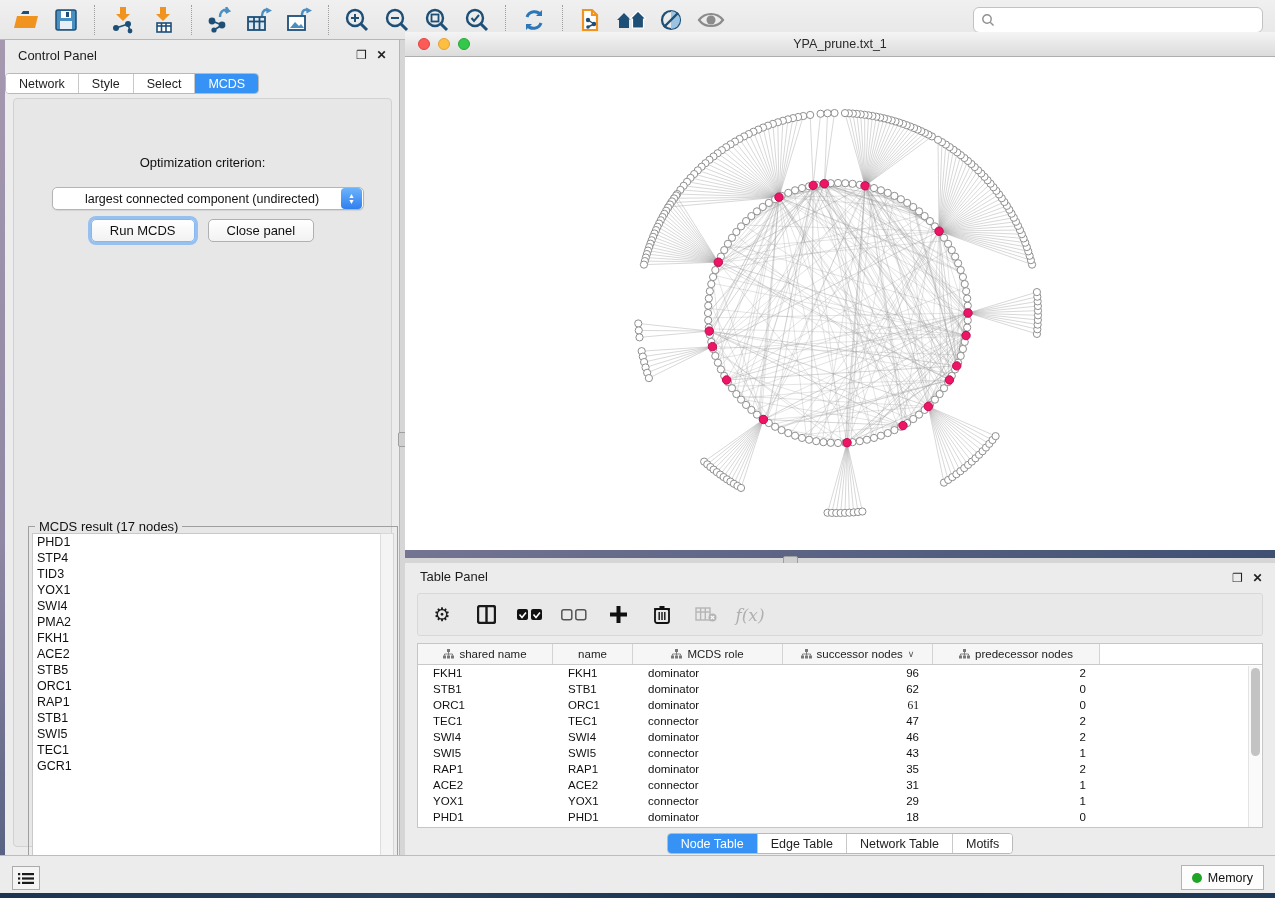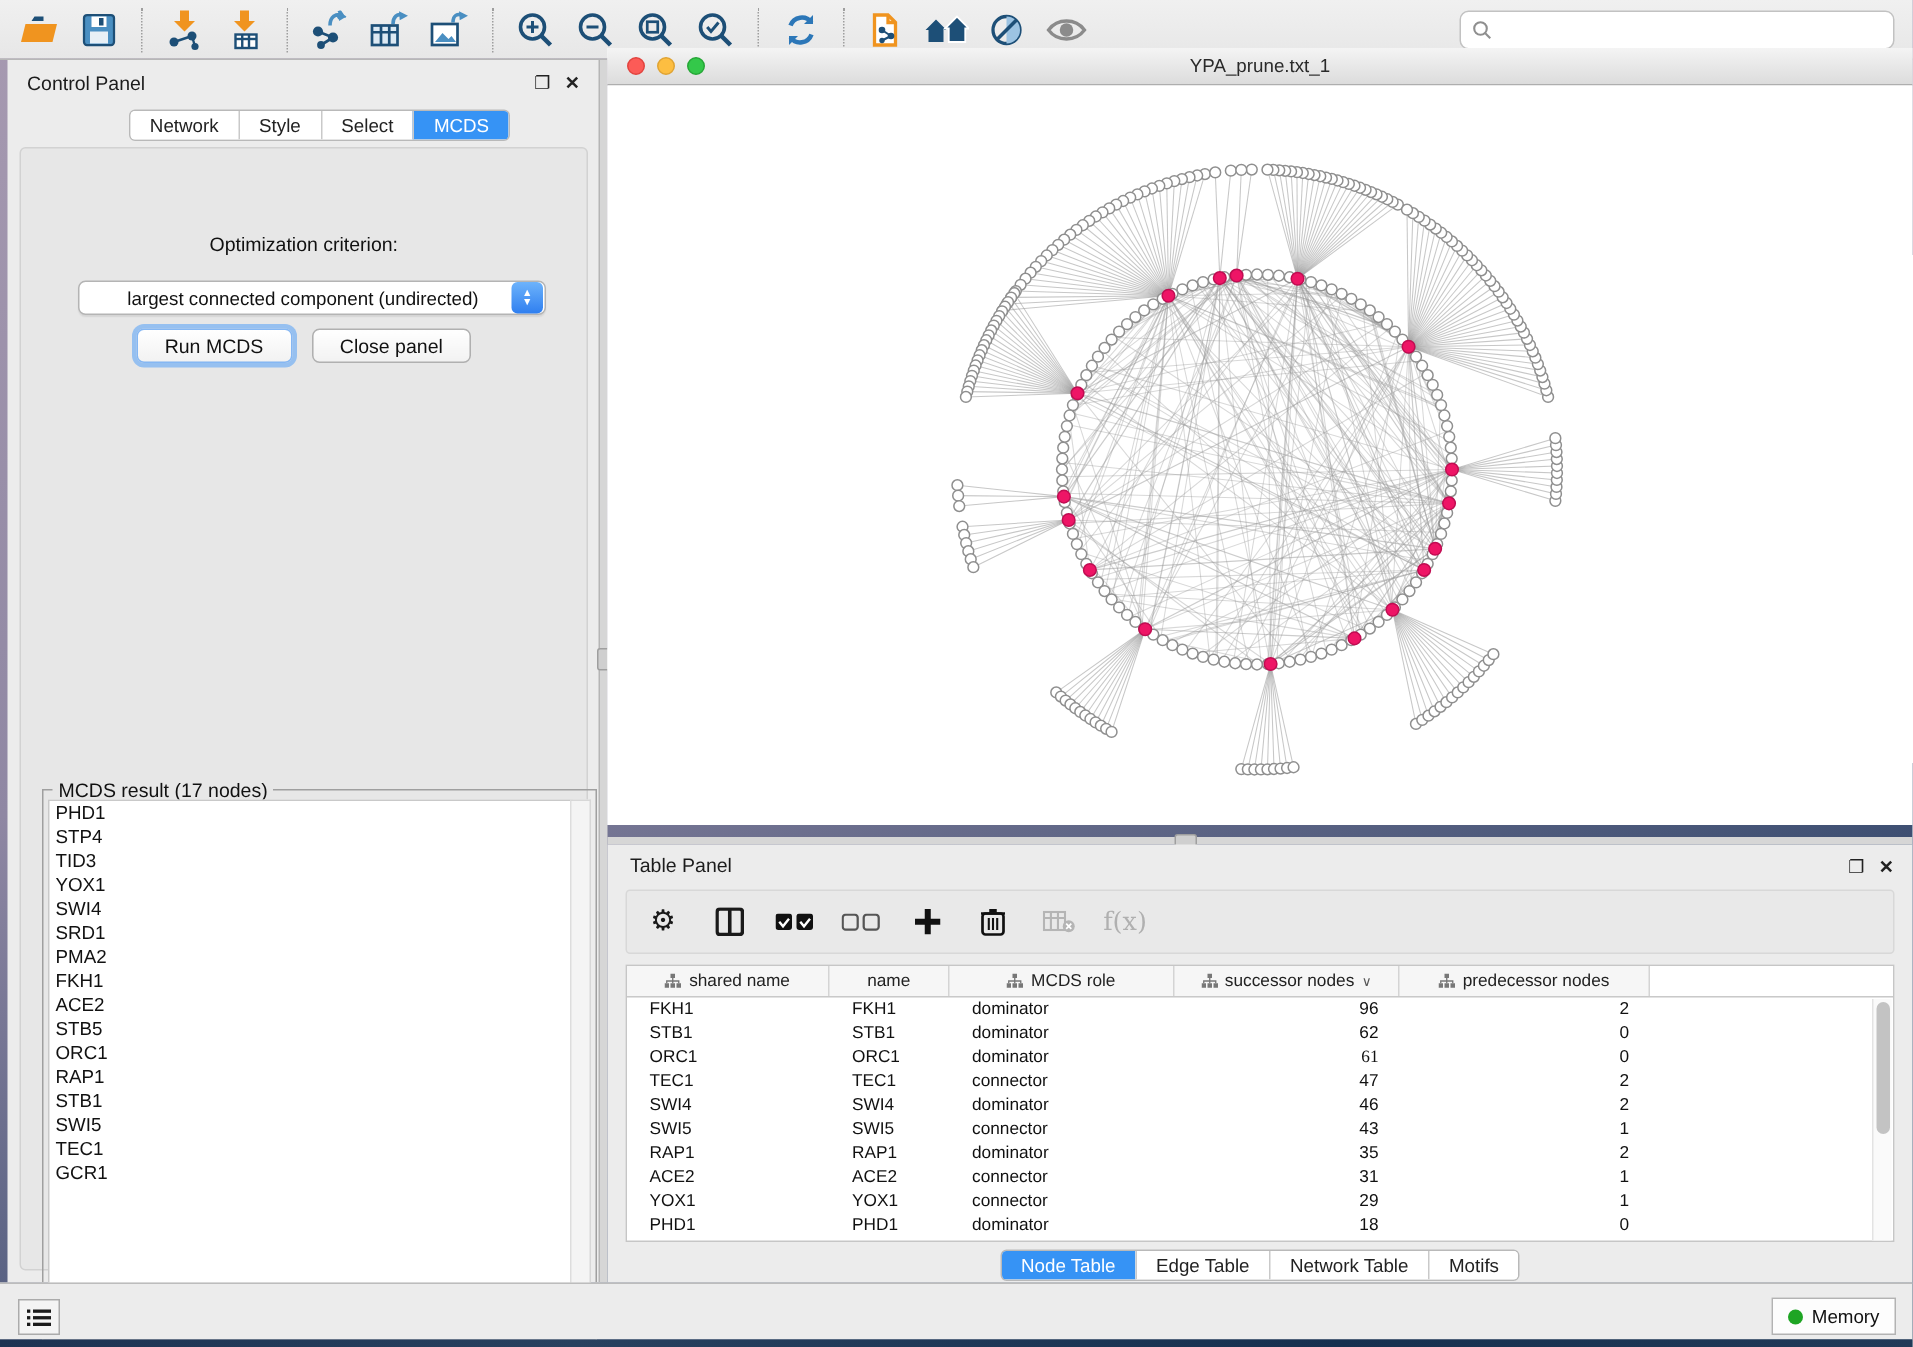--- a/index.html
+++ b/index.html
@@ -18,21 +18,21 @@
     background:#fff; border:1px solid #c2c2c2; border-radius:6px; display:flex; align-items:center; padding-left:7px; }
   .search-wrap input { border:none; outline:none; flex:1; font-size:12px; background:transparent; height:100%; }
 
   
   .control-panel { position:absolute; left:5px; top:40px; width:395px; height:815px; background:#ececec; border-right:1px solid #b5b5b5;}
   .cp-header { position:absolute; left:0; top:0; width:100%; height:28px; }
   .cp-title { position:absolute; left:13px; top:8px; font-size:13px; color:#1c1c1c; }
   .win-ctl { position:absolute; top:7px; width:15px; height:15px; font-size:12px; color:#222;
     display:flex; align-items:center; justify-content:center; cursor:default; font-weight:bold; }
   .cp-float { right:30px; } .cp-close { right:10px; }
-  .cp-tabs { position:absolute; left:0; top:33px; width:100%; display:flex; justify-content:center;margin-left:11px; }
+  .cp-tabs { position:absolute; left:0; top:33px; width:100%; display:flex; justify-content:flex-start; }
   .seg-group { display:flex; border:1px solid #b9b9b9; border-radius:4px; overflow:hidden; background:#fff; height:21px; }
   .seg { padding:2px 13px; font-size:12.5px; color:#222; background:#fff; border-left:1px solid #c9c9c9;
     display:flex; align-items:center; cursor:default; }
   .seg:first-child { border-left:none; }
   .seg.active { background:#3693f5; color:#fff; }
   .cp-body { position:absolute; left:8px; top:58px; width:379px; height:749px;
     background:#e7e7e7; border:1px solid #d2d2d2; border-radius:4px; }
   .opt-label { position:absolute; left:0; top:56px; width:100%; text-align:center; font-size:13px; color:#111; }
   .combo { position:absolute; left:38px; top:88px; width:312px; height:23px; background:#fff;
     border:1px solid #b4b4b4; border-radius:5px; display:flex; align-items:center; cursor:default;
@@ -77,21 +77,21 @@
 
   
   .table-panel { position:absolute; left:405px; top:563px; width:870px; height:292px; background:#ececec; }
   .tp-title { position:absolute; left:15px; top:6px; font-size:13px; color:#1c1c1c; }
   .tp-float { right:30px; } .tp-close { right:10px; }
   .tp-toolbar { position:absolute; left:12px; top:30px; width:846px; height:43px;
     background:#e9e9e9; border:1px solid #d8d8d8; border-radius:3px;
     display:flex; align-items:center; padding-left:12px; gap:20px; }
   .tp-icon { display:flex; align-items:center; justify-content:center; width:24px; height:24px; color:#1a1a1a; }
   .tp-icon.disabled { color:#adadad; }
-  .fx { font-family:"DejaVu Serif", serif; font-size:17px; color:#b0b0b0; }
+  .fx { font-family:"DejaVu Serif", serif; font-style:italic; font-size:17px; color:#b0b0b0; }
   .grid { position:absolute; left:12px; top:80px; width:846px; height:185px; background:#fff;
     border:1px solid #c6c6c6; }
   .grid-header { display:flex; height:21px; background:#f6f6f6; border-bottom:1px solid #c9c9c9; }
   .gh-cell { display:flex; align-items:center; justify-content:center; gap:5px;
     border-right:1px solid #d4d4d4; font-size:11.5px; color:#222; cursor:default; }
   .gh-cell:last-child { border-right:none; background:#fff; }
   .sort-glyph { font-size:9px; color:#555; }
   .grid-row { display:flex; height:16px; align-items:center; }
   .gr-cell { font-size:11.5px; color:#111; white-space:nowrap; overflow:hidden; }
   .num { text-align:right; }
@@ -328,21 +328,20 @@
       <div class="mac-btn">Close panel</div>
     </div>
     <div class="result-group">
       <span class="result-legend">MCDS result (17 nodes)</span>
       <div class="result-list">
           <div class="result-item">PHD1</div>
           <div class="result-item">STP4</div>
           <div class="result-item">TID3</div>
           <div class="result-item">YOX1</div>
           <div class="result-item">SWI4</div>
-          <div class="result-item">SRD1</div>
           <div class="result-item">PMA2</div>
           <div class="result-item">FKH1</div>
           <div class="result-item">ACE2</div>
           <div class="result-item">STB5</div>
           <div class="result-item">ORC1</div>
           <div class="result-item">RAP1</div>
           <div class="result-item">STB1</div>
           <div class="result-item">SWI5</div>
           <div class="result-item">TEC1</div>
           <div class="result-item">GCR1</div>

